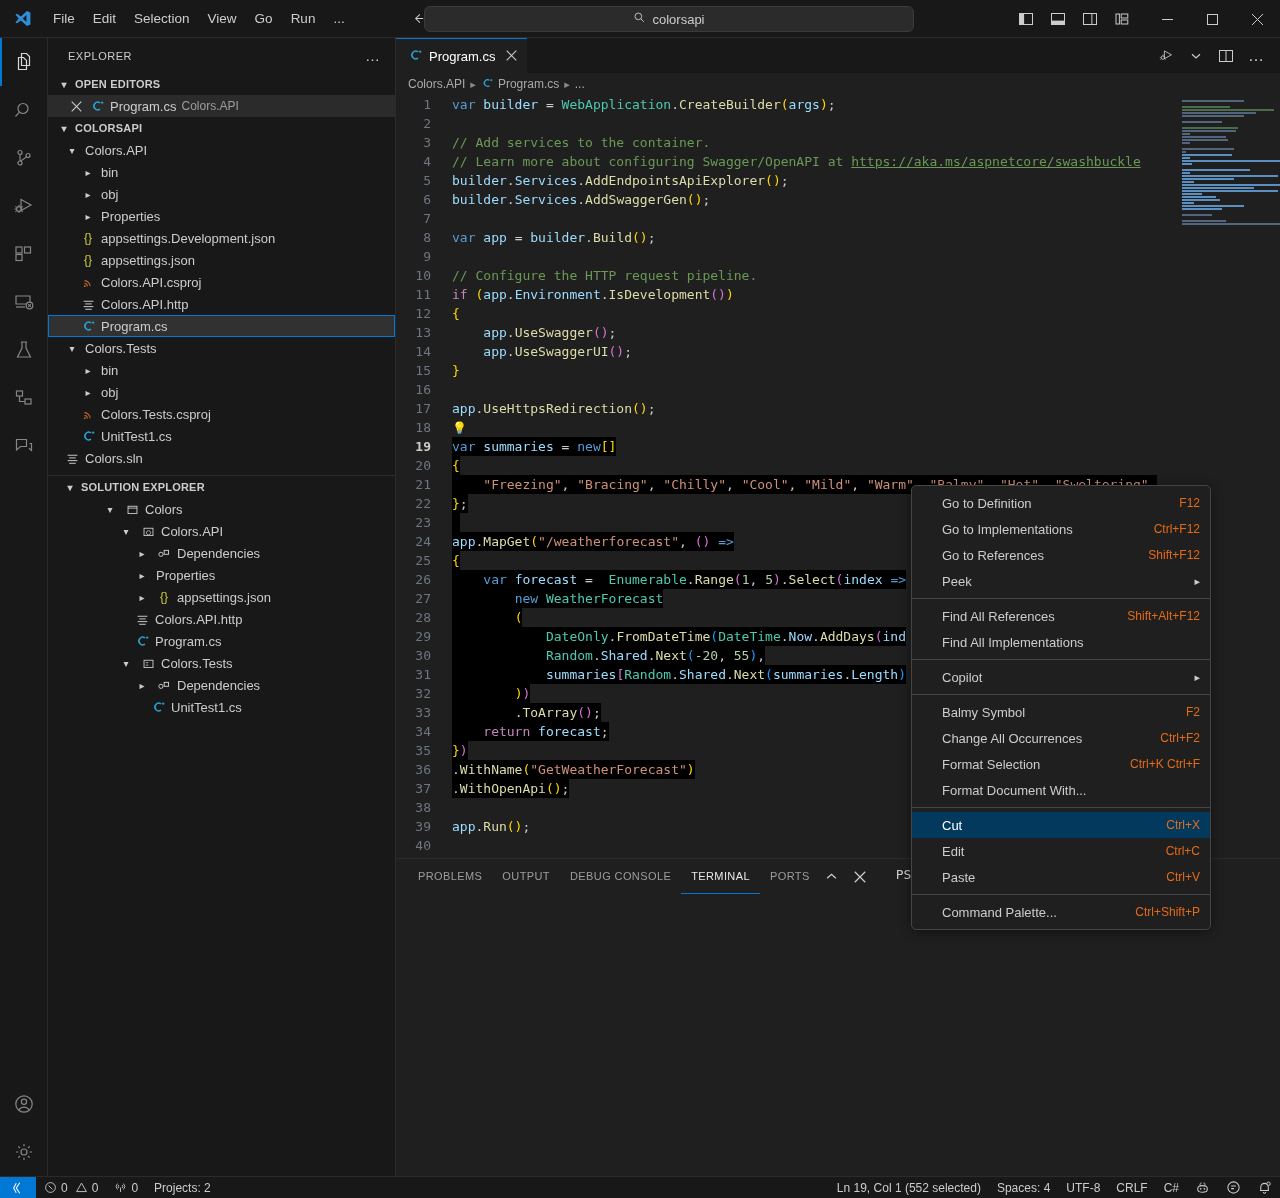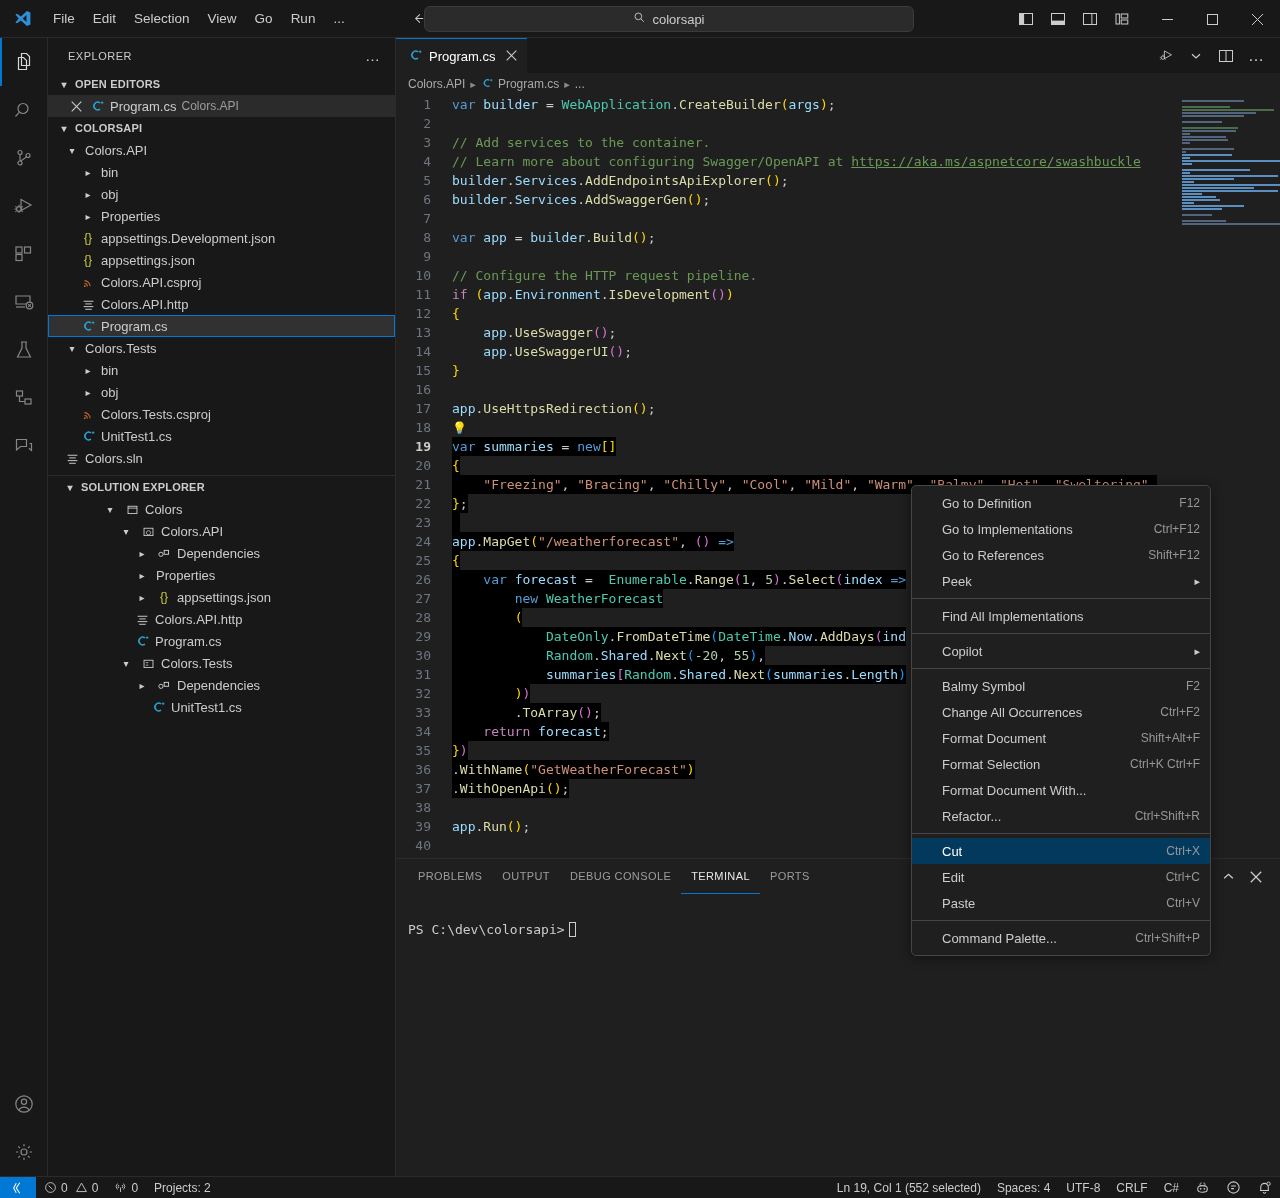--- a/index.html
+++ b/index.html
@@ -121,21 +121,21 @@
   .ybr  { color: #ffd700; }
   .pbr  { color: #da70d6; }
   .bbr  { color: #179fff; }
   .lnk  { color: #6a9955; text-decoration: underline; }
 
   .minimap { width: 112px; flex: 0 0 112px; background: #1f1f1f; position: relative; padding-top: 4px; }
   .mm-line { height: 2px; margin: 1px 0 1px 14px; }
   .mm-sel { position:absolute; left:0; right:0; background:#264f78; }
 
   
-  .panel { height: 318px; flex: 0 0 318px; background: #1f1f1f; border-top: 1px solid #2b2b2b; display:flex; flex-direction: column; gap: 20px; }
+  .panel { height: 318px; flex: 0 0 318px; background: #1f1f1f; border-top: 1px solid #2b2b2b; display:flex; flex-direction: row; }
   .panel-tabs { height: 35px; display: flex; align-items: center; padding-left: 12px; gap: 0; position: relative; }
   .ptab { font-size: 11px; letter-spacing: .4px; color: #9d9d9d; padding: 0 10px; height: 35px; display:flex; align-items:center;
           border-bottom: 1px solid transparent; }
   .ptab.active { color: #e7e7e7; border-bottom: 1px solid #0078d4; }
   .panel-actions { margin-left:auto; display:flex; align-items:center; gap:4px; padding-right: 12px; }
   .pa-btn { width:24px; height:24px; display:flex; align-items:center; justify-content:center; color:#cccccc; font-size:12px;}
   .terminal { flex:1; padding: 8px 12px; font-family: "DejaVu Sans Mono", monospace; font-size: 13px; color: #cccccc; }
   .cursor-block { display:inline-block; width:7px; height:15px; border:1px solid #cccccc; vertical-align:-3px; margin-left:4px;}
 
   
@@ -149,21 +149,21 @@
 
   
   .ctxmenu {
     position: absolute; left: 911px; top: 485px; width: 300px;
     background: #1f1f1f; border: 1px solid #454545; border-radius: 5px;
     box-shadow: 0 2px 12px #00000070; padding: 4px 0; z-index: 50;
     font-size: 13px; color: #cccccc;
   }
   .ctxitem { height: 26px; display: flex; align-items: center; padding: 0 10px 0 30px; position: relative; }
   .ctxitem .lbl { flex: 1; }
-  .ctxitem .key { color: #a3a3a3; font-size: 12px; opacity: .9; }
+  .ctxitem .key { color: #f97316; font-size: 12px; opacity: .9; }
   .ctxitem .submenu-arrow { color: #cccccc; font-size: 11px; }
   .ctxitem.highlight { background: #04395e; color: #ffffff; }
   .ctxsep { height: 1px; background: #454545; margin: 4px 0; }
 </style>
 </head>
 <body>
 
 <div class="app">
 
   <div class="titlebar">
@@ -749,50 +749,46 @@
       <div class="ctxitem">
         <span class="lbl">Go to References</span>
         <span class="key">Shift+F12</span>
       </div>
       <div class="ctxitem">
         <span class="lbl">Peek</span>
         <span class="submenu-arrow">▸</span>
       </div>
       <div class="ctxsep"></div>
       <div class="ctxitem">
+        <span class="lbl">Find All References</span>
+        <span class="key">Shift+Alt+F12</span>
+      </div>
+      <div class="ctxitem">
         <span class="lbl">Find All Implementations</span>
       </div>
       <div class="ctxsep"></div>
       <div class="ctxitem">
         <span class="lbl">Copilot</span>
         <span class="submenu-arrow">▸</span>
       </div>
       <div class="ctxsep"></div>
       <div class="ctxitem">
         <span class="lbl">Balmy Symbol</span>
         <span class="key">F2</span>
       </div>
       <div class="ctxitem">
         <span class="lbl">Change All Occurrences</span>
         <span class="key">Ctrl+F2</span>
       </div>
       <div class="ctxitem">
-        <span class="lbl">Format Document</span>
-        <span class="key">Shift+Alt+F</span>
-      </div>
-      <div class="ctxitem">
         <span class="lbl">Format Selection</span>
         <span class="key">Ctrl+K Ctrl+F</span>
       </div>
       <div class="ctxitem">
         <span class="lbl">Format Document With...</span>
-      </div>
-      <div class="ctxitem">
-        <span class="lbl">Refactor...</span>
-        <span class="key">Ctrl+Shift+R</span>
       </div>
       <div class="ctxsep"></div>
       <div class="ctxitem highlight">
         <span class="lbl">Cut</span>
         <span class="key">Ctrl+X</span>
       </div>
       <div class="ctxitem">
         <span class="lbl">Edit</span>
         <span class="key">Ctrl+C</span>
       </div>

